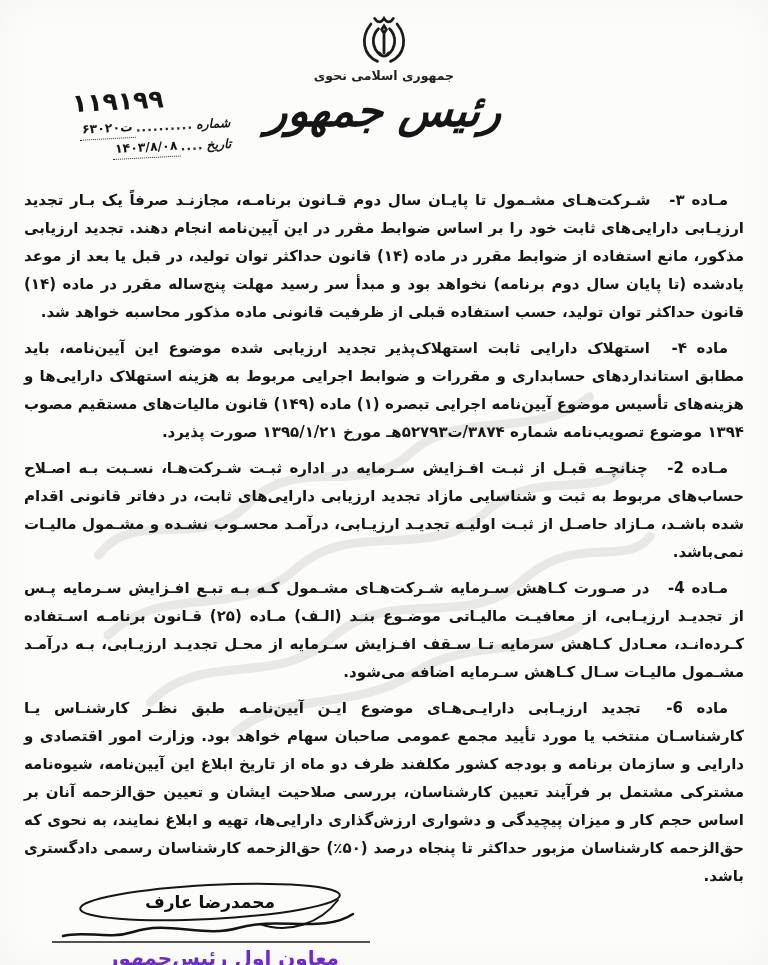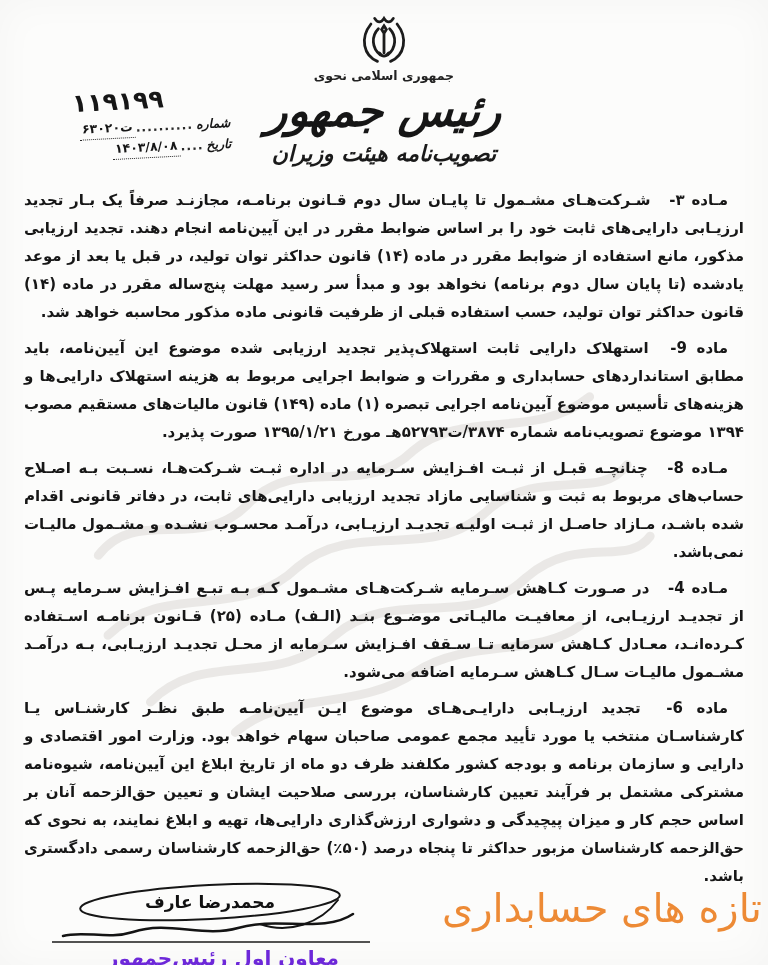--- a/index.html
+++ b/index.html
@@ -86,21 +86,20 @@
       <path d="M20 9 c3 5 7 5 10 0 c3 5 7 5 10 0"></path>
       <path d="M30 17 l2.5 4 -2.5 4 -2.5 -4 z M30 25 L30 46"></path>
       <path d="M25 46 q5 7 10 0"></path>
       <path d="M24 20 C16 28 17 41 26 48"></path>
       <path d="M36 20 C44 28 43 41 34 48"></path>
       <path d="M16 15 C4 30 8 49 23 55"></path>
       <path d="M44 15 C56 30 52 49 37 55"></path>
     </svg>
     <div class="country-title">جمهوری اسلامی نحوی</div>
     <div class="office-title">رئیس جمهور</div>
-    <div class="doc-type">تصویب‌نامه هیئت وزیران</div>
   </div>
 
   <div class="stamp">
     <div class="stamp-number">۱۱۹۱۹۹</div>
     <div class="stamp-row">
       <span class="stamp-label">شماره</span>
       <span class="stamp-dots">..........</span>
       <span class="stamp-value">ت۶۳۰۲۰</span>
     </div>
     <div class="stamp-row">
@@ -116,25 +115,25 @@
     <path d="M45 215 C110 175 170 235 240 195 C310 160 370 225 440 185 C500 155 540 200 570 175"></path>
     <path d="M120 265 C180 235 240 275 310 250 C370 230 430 265 480 245"></path>
   </svg>
 
   <div class="body-text">
     <p class="article">
       <span class="article-label">مـاده ۳-</span>
       <span>شـرکت‌هـای مشـمول تا پایـان سال دوم قـانون برنامـه، مجازنـد صرفاً یک بـار تجدید ارزیـابی دارایی‌های ثابت خود را بر اساس ضوابط مقرر در این آیین‌نامه انجام دهند. تجدید ارزیابی مذکور، مانع استفاده از ضوابط مقرر در ماده (۱۴) قانون حداکثر توان تولید، در قبل یا بعد از موعد یادشده (تا پایان سال دوم برنامه) نخواهد بود و مبدأ سر رسید مهلت پنج‌ساله مقرر در ماده (۱۴) قانون حداکثر توان تولید، حسب استفاده قبلی از ظرفیت قانونی ماده مذکور محاسبه خواهد شد.</span>
     </p>
     <p class="article">
-      <span class="article-label">ماده 9-</span>
+      <span class="article-label">ماده ۴-</span>
       <span>استهلاک دارایی ثابت استهلاک‌پذیر تجدید ارزیابی شده موضوع این آیین‌نامه، باید مطابق استانداردهای حسابداری و مقررات و ضوابط اجرایی مربوط به هزینه استهلاک دارایی‌ها و هزینه‌های تأسیس موضوع آیین‌نامه اجرایی تبصره (۱) ماده (۱۴۹) قانون مالیات‌های مستقیم مصوب ۱۳۹۴ موضوع تصویب‌نامه شماره ۳۸۷۴/ت۵۲۷۹۳هـ مورخ ۱۳۹۵/۱/۲۱ صورت پذیرد.</span>
     </p>
     <p class="article">
-      <span class="article-label">مـاده 8-</span>
+      <span class="article-label">مـاده 2-</span>
       <span>چنانچـه قبـل از ثبـت افـزایش سـرمایه در اداره ثبـت شـرکت‌هـا، نسـبت بـه اصـلاح حساب‌های مربوط به ثبت و شناسایی مازاد تجدید ارزیابی دارایی‌های ثابت، در دفاتر قانونی اقدام شده باشـد، مـازاد حاصـل از ثبـت اولیـه تجدیـد ارزیـابی، درآمـد محسـوب نشـده و مشـمول مالیـات نمی‌باشد.</span>
     </p>
     <p class="article">
       <span class="article-label">مـاده 4-</span>
       <span>در صـورت کـاهش سـرمایه شـرکت‌هـای مشـمول کـه بـه تبـع افـزایش سـرمایه پـس از تجدیـد ارزیـابی، از معافیـت مالیـاتی موضـوع بنـد (الـف) مـاده (۲۵) قـانون برنامـه اسـتفاده کـرده‌انـد، معـادل کـاهش سرمایه تـا سـقف افـزایش سـرمایه از محـل تجدیـد ارزیـابی، بـه درآمـد مشـمول مالیـات سـال کـاهش سـرمایه اضافه می‌شود.</span>
     </p>
     <p class="article">
       <span class="article-label">ماده 6-</span>
       <span>تجدید ارزیـابی دارایـی‌هـای موضوع ایـن آیین‌نامـه طبق نظـر کارشنـاس یـا کارشناسـان منتخب یا مورد تأیید مجمع عمومی صاحبان سهام خواهد بود. وزارت امور اقتصادی و دارایی و سازمان برنامه و بودجه کشور مکلفند ظرف دو ماه از تاریخ ابلاغ این آیین‌نامه، شیوه‌نامه مشترکی مشتمل بر فرآیند تعیین کارشناسان، بررسی صلاحیت ایشان و تعیین حق‌الزحمه آنان بر اساس حجم کار و میزان پیچیدگی و دشواری ارزش‌گذاری دارایی‌ها، تهیه و ابلاغ نمایند، به نحوی که حق‌الزحمه کارشناسان مزبور حداکثر تا پنجاه درصد (۵۰٪) حق‌الزحمه کارشناسان رسمی دادگستری باشد.</span>
     </p>
@@ -144,15 +143,14 @@
     <svg width="340" height="78" viewBox="0 0 340 78">
       <ellipse cx="172" cy="26" rx="130" ry="17" fill="none" stroke="#161616" stroke-width="2" transform="rotate(-3 172 26)"></ellipse>
       <text x="172" y="32" text-anchor="middle" font-size="17" font-weight="bold" fill="#111" font-family="DejaVu Sans, sans-serif" direction="rtl">محمدرضا عارف</text>
       <path d="M315 38 C285 58 240 40 200 52 C165 62 130 44 95 56 C70 64 45 54 25 60" fill="none" stroke="#141414" stroke-width="2.5" stroke-linecap="round"></path>
       <path d="M300 24 C282 48 250 58 222 48" fill="none" stroke="#141414" stroke-width="2" stroke-linecap="round"></path>
       <line x1="14" y1="66" x2="332" y2="66" stroke="#1a1a1a" stroke-width="1.3"></line>
     </svg>
     <div class="signature-title">معاون اول رئیس‌جمهور</div>
   </div>
 
-  <div class="footer-brand" style="color: rgb(237, 138, 53);">تازه های حسابداری</div>
 
 </div>
 
 </body></html>

